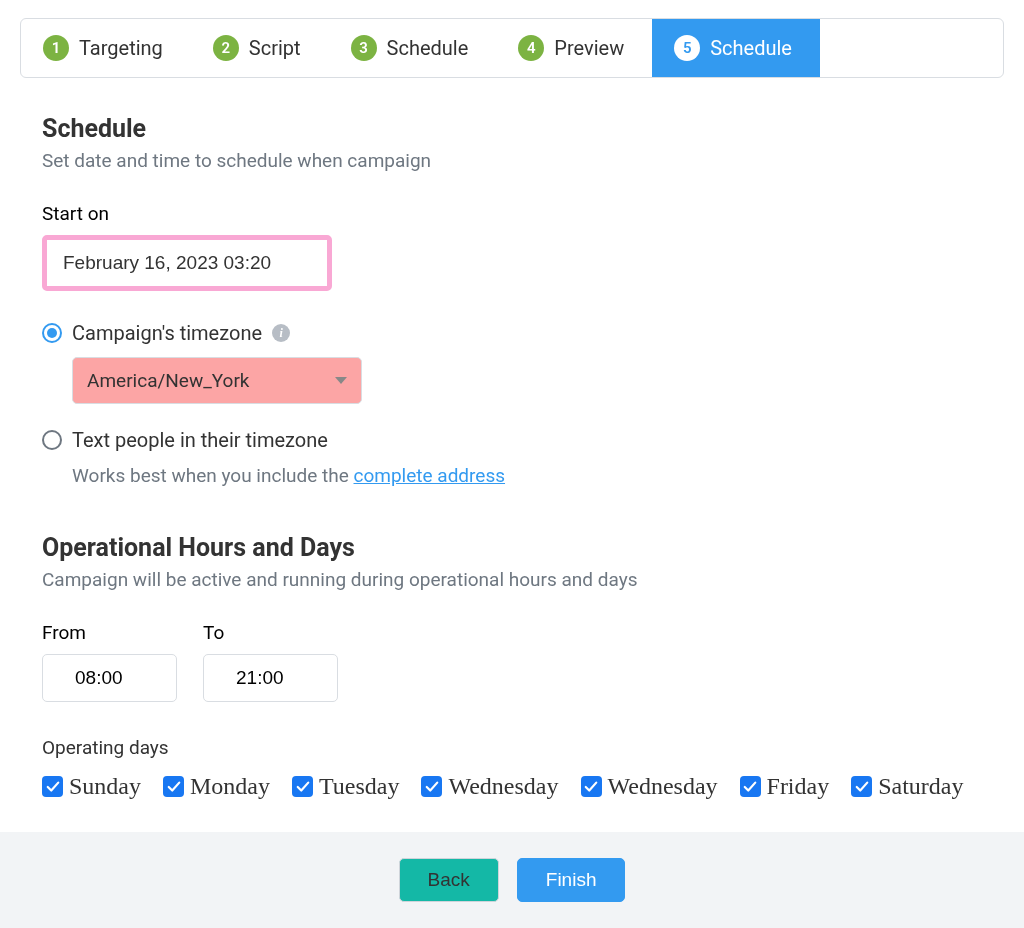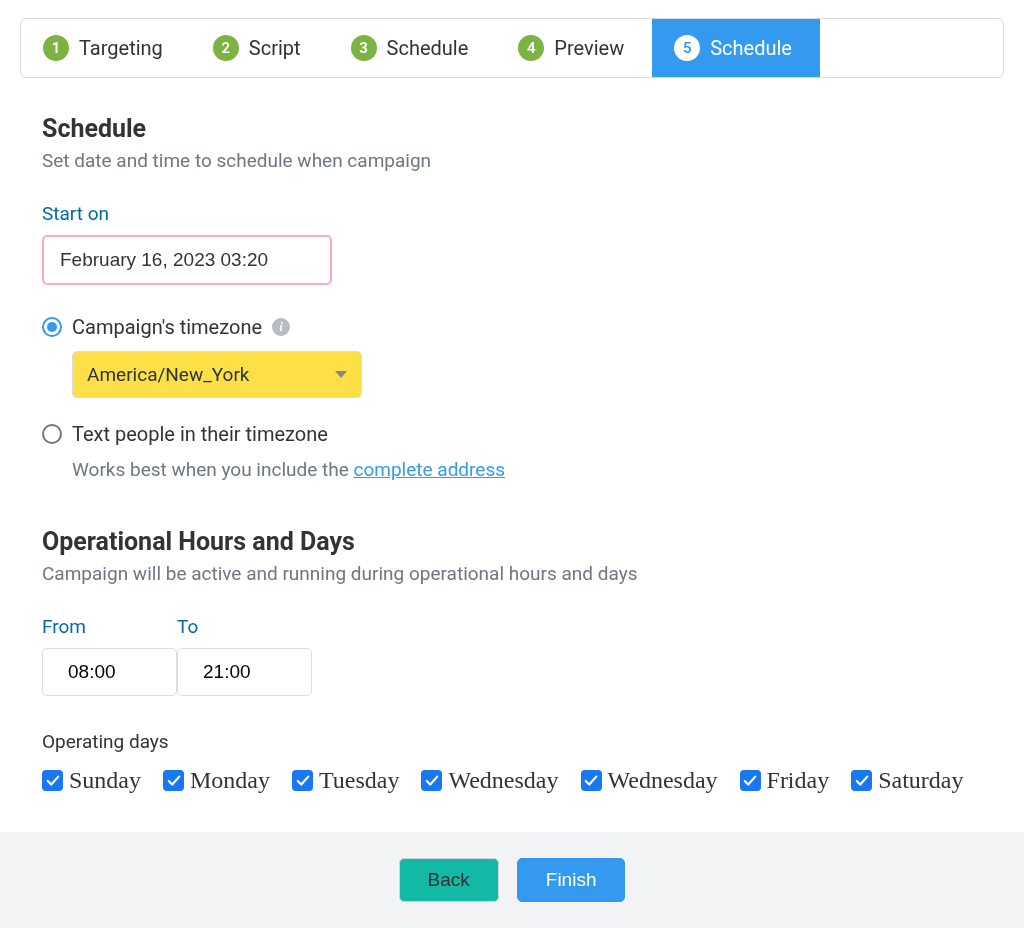--- a/index.html
+++ b/index.html
@@ -63,28 +63,28 @@
   margin-bottom: 30px;
 }
 .date-row {
   display: flex;
   gap: 20px;
   margin-bottom: 30px;
 }
 .field-block { }
 .field-label {
   font-size: 19px;
-  color: #0369a1;
+  color: #000000;
   display: block;
   margin-bottom: 10px;
 }
 .text-input {
   font-size: 19px;
   padding: 12px 16px;
-  border: 2px solid #f9a8d4;
+  border: 5px solid #f9a8d4;
   border-radius: 5px;
   color: #333;
   background: #fff;
   width: 290px;
 }
 .radio-group { margin-bottom: 46px; }
 .radio-row {
   display: flex;
   align-items: center;
   gap: 10px;
@@ -133,21 +133,21 @@
 }
 .select-box {
   display: flex;
   align-items: center;
   justify-content: space-between;
   border: 1px solid #d9dde2;
   border-radius: 5px;
   padding: 11px 14px;
   width: 290px;
   font-size: 19px;
-  background: #fde047;
+  background: #fca5a5;
   cursor: pointer;
 }
 .caret-down {
   width: 0; height: 0;
   border-left: 6px solid transparent;
   border-right: 6px solid transparent;
   border-top: 7px solid #888;
 }
 .radio-subtext {
   margin-left: 30px;
@@ -155,25 +155,26 @@
   color: #6e7781;
   margin-top: 4px;
 }
 .link {
   color: #339af0;
   text-decoration: underline;
   cursor: pointer;
 }
 .time-row {
   display: flex;
+  gap: 26px;
   margin-bottom: 34px;
 }
 .time-input {
   font-size: 19px;
-  padding: 12px 25px;
+  padding: 12px 32px;
   border: 1px solid #d9dde2;
   border-radius: 5px;
   width: 135px;
   background: #fff;
 }
 .days-label {
   font-size: 19px;
   margin-bottom: 14px;
 }
 .days-row {

